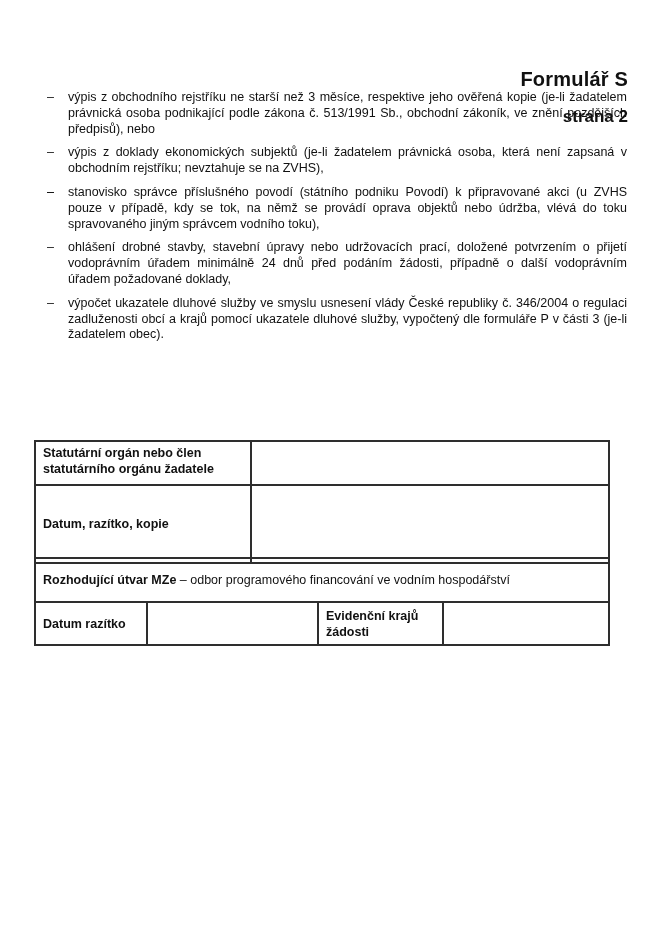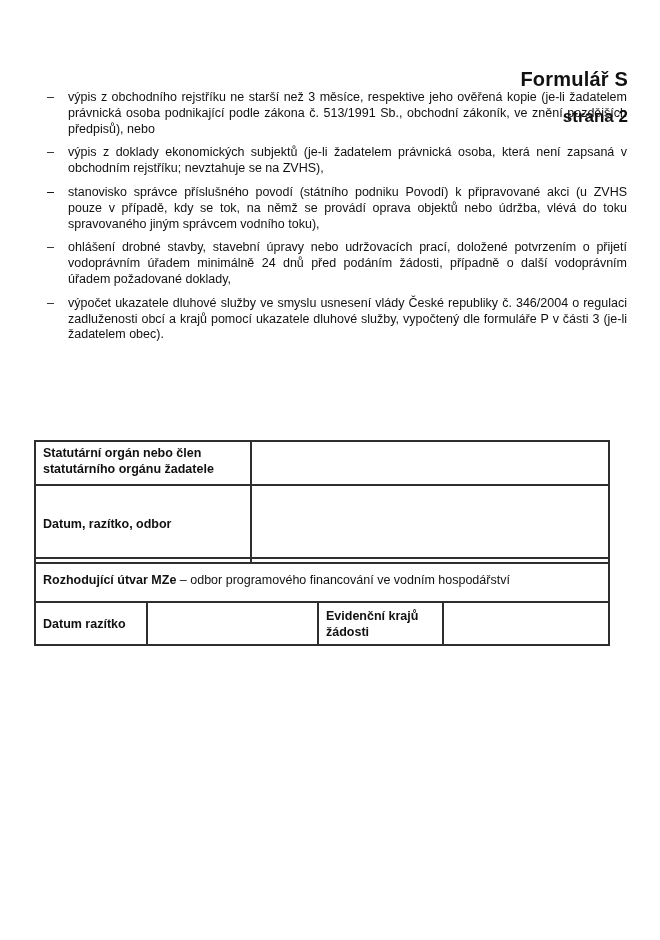--- a/index.html
+++ b/index.html
@@ -124,21 +124,21 @@
     <colgroup>
       <col style="width:216px">
       <col style="width:358px">
     </colgroup>
     <tbody>
       <tr class="row-statutory">
         <td class="label-cell">Statutární orgán nebo člen statutárního orgánu žadatele</td>
         <td></td>
       </tr>
       <tr class="row-stamp">
-        <td class="label-cell">Datum, razítko, odbor</td>
+        <td class="label-cell">Datum, razítko, kopie</td>
         <td></td>
       </tr>
     </tbody>
   </table>
 
   <table class="formtable decision-table">
     <colgroup>
       <col style="width:112px">
       <col style="width:171px">
       <col style="width:125px">

